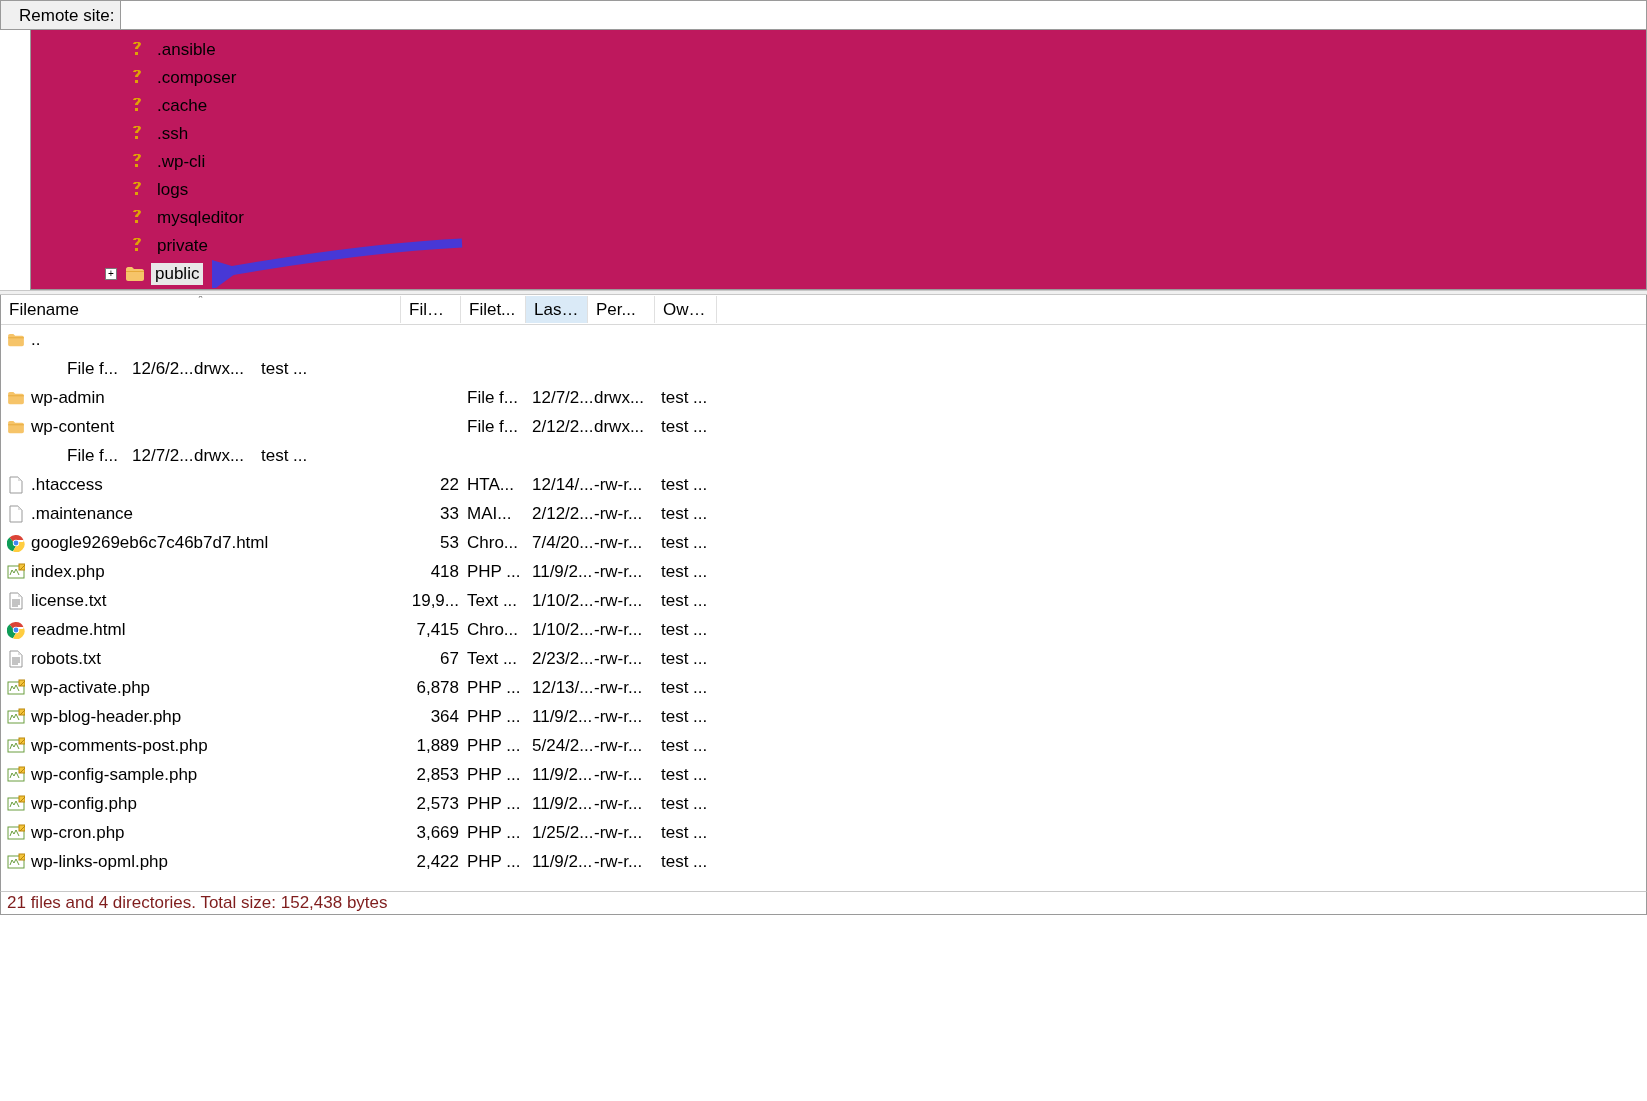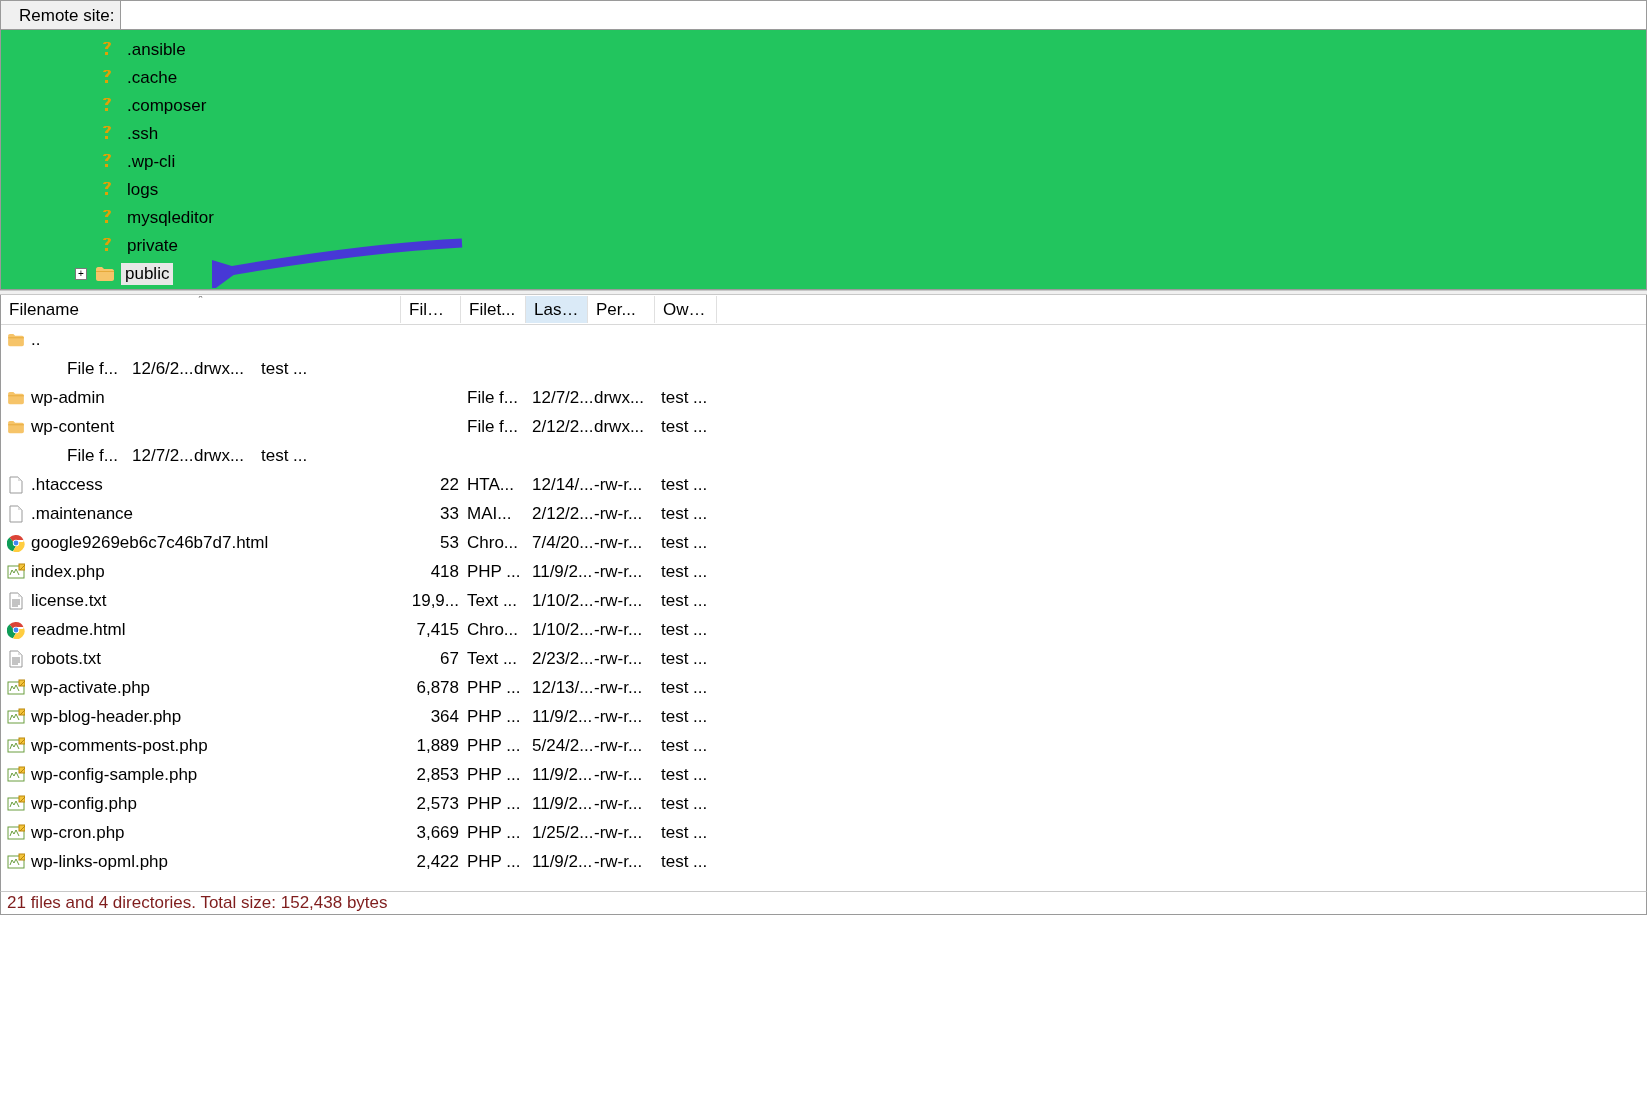--- a/index.html
+++ b/index.html
@@ -40,21 +40,22 @@
   }
 
   
   .tree-pane {
     border-left: 1px solid #9a9a9a;
     border-right: 1px solid #9a9a9a;
     border-bottom: 1px solid #9a9a9a;
     height: 260px;
     overflow: hidden;
     padding-top: 6px;
-    background:#22c55e;
+    background:#be185d;
+    margin-left:30px;
   }
   .tree-row {
     display: flex;
     align-items: center;
     height: 28px;
     padding-left: 96px;
     cursor: default;
   }
   .tree-row.selected .tree-label { background: #e8e8e8; }
   .tree-expander {
@@ -201,29 +202,29 @@
         </svg>
       </div>
       <span class="tree-label">.ansible</span>
     </div>
     <div class="tree-row">
       <div class="tree-icon q-icon">
         <svg viewBox="0 0 18 18">
           <path fill="#e0a106" d="M7 1h4c1 0 2 1 2 2 0 2-3 3-3 5H7c0-3 3-3 3-5 0-.5-.5-1-1-1S8 2.5 8 3H5c0-1 1-2 2-2zM7 11h3v3H7z"></path>
         </svg>
       </div>
+      <span class="tree-label">.composer</span>
+    </div>
+    <div class="tree-row">
+      <div class="tree-icon q-icon">
+        <svg viewBox="0 0 18 18">
+          <path fill="#e0a106" d="M7 1h4c1 0 2 1 2 2 0 2-3 3-3 5H7c0-3 3-3 3-5 0-.5-.5-1-1-1S8 2.5 8 3H5c0-1 1-2 2-2zM7 11h3v3H7z"></path>
+        </svg>
+      </div>
       <span class="tree-label">.cache</span>
-    </div>
-    <div class="tree-row">
-      <div class="tree-icon q-icon">
-        <svg viewBox="0 0 18 18">
-          <path fill="#e0a106" d="M7 1h4c1 0 2 1 2 2 0 2-3 3-3 5H7c0-3 3-3 3-5 0-.5-.5-1-1-1S8 2.5 8 3H5c0-1 1-2 2-2zM7 11h3v3H7z"></path>
-        </svg>
-      </div>
-      <span class="tree-label">.composer</span>
     </div>
     <div class="tree-row">
       <div class="tree-icon q-icon">
         <svg viewBox="0 0 18 18">
           <path fill="#e0a106" d="M7 1h4c1 0 2 1 2 2 0 2-3 3-3 5H7c0-3 3-3 3-5 0-.5-.5-1-1-1S8 2.5 8 3H5c0-1 1-2 2-2zM7 11h3v3H7z"></path>
         </svg>
       </div>
       <span class="tree-label">.ssh</span>
     </div>
     <div class="tree-row">

